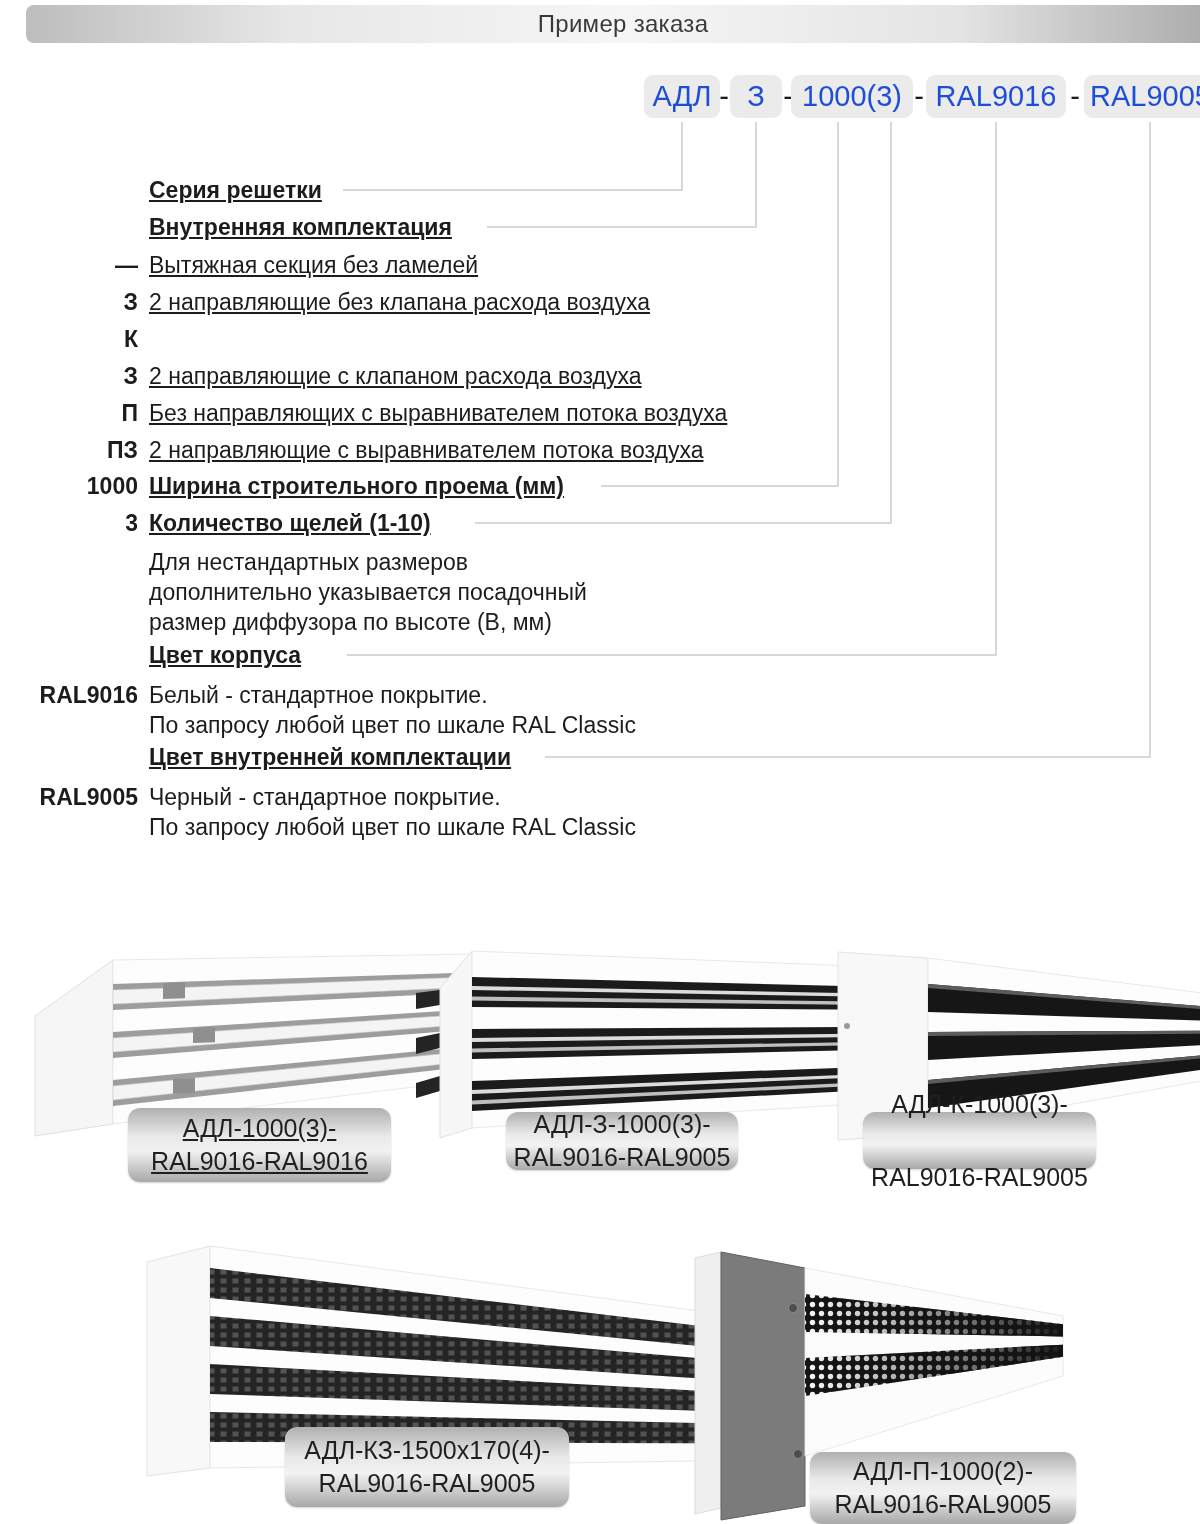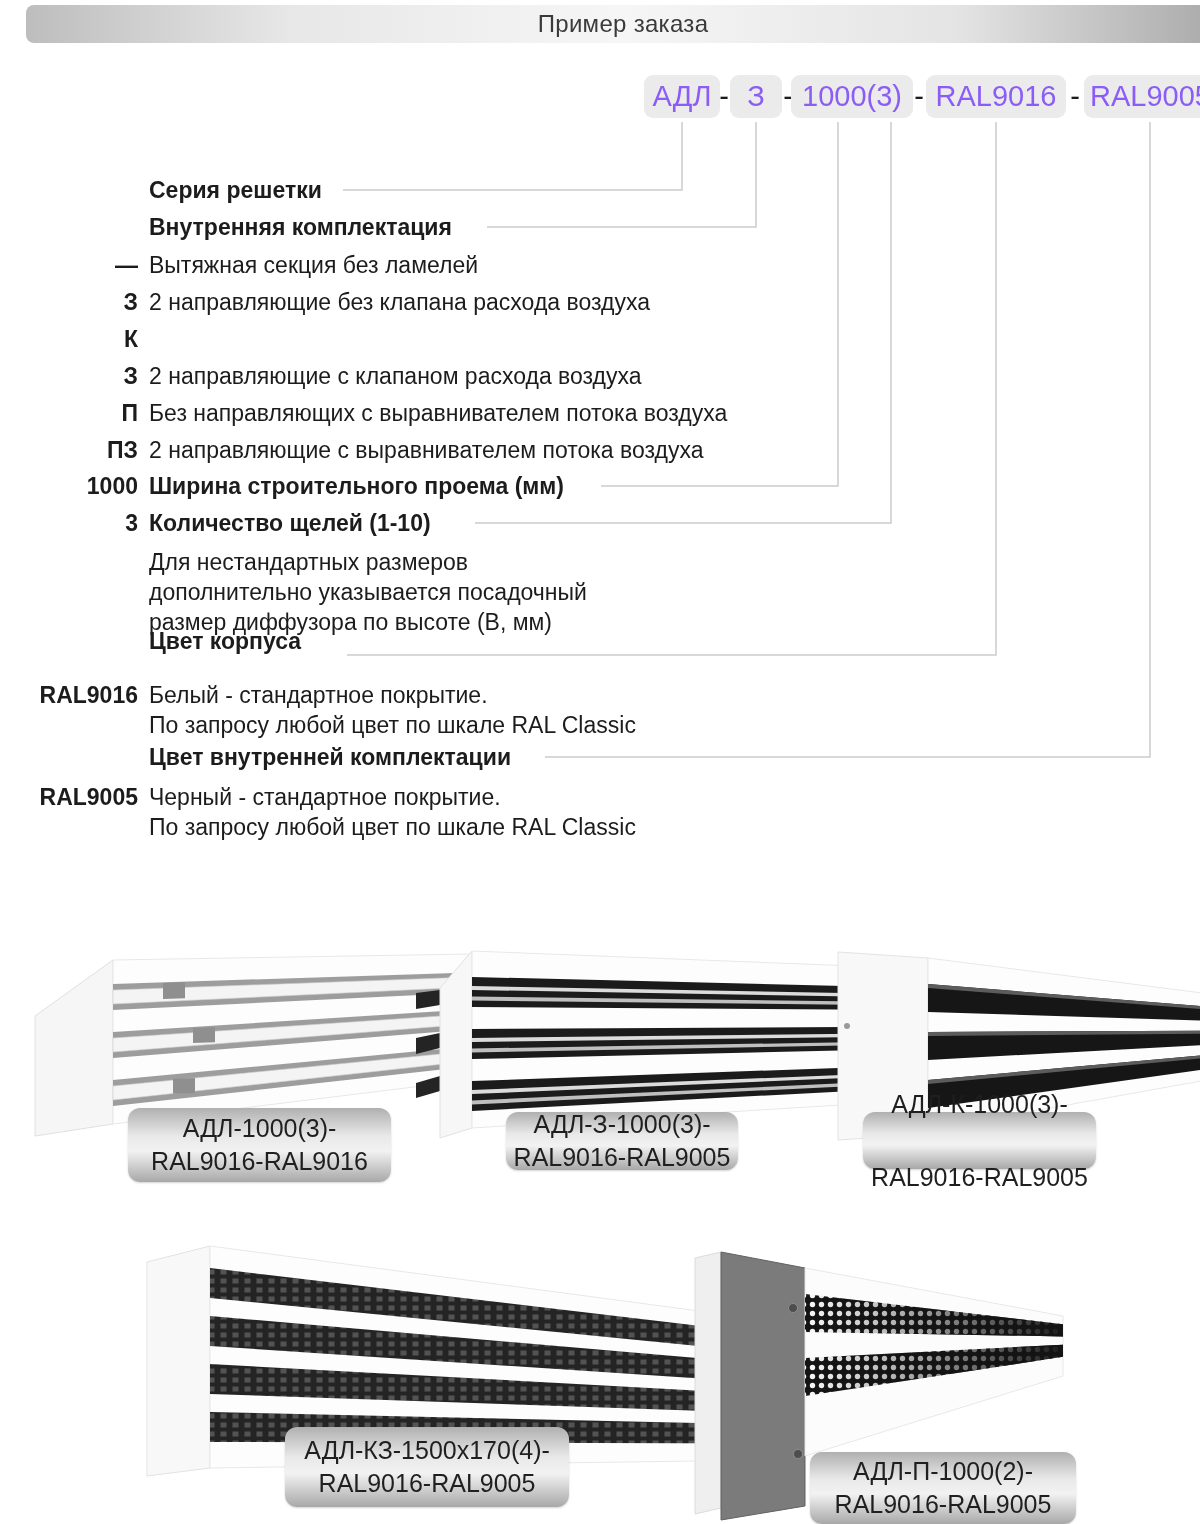--- a/index.html
+++ b/index.html
@@ -10,28 +10,28 @@
   .header-bar{position:absolute;left:3px;top:5px;width:1194px;height:38px;border-radius:8px;
     background:linear-gradient(90deg,#bdbdbd 0%,#e7e7e7 22%,#f6f6f6 50%,#e4e4e4 78%,#a9a9a9 100%);
     display:flex;align-items:center;justify-content:center;}
   .header-title{font-size:24px;color:#3a3a3a;letter-spacing:.3px;}
 
   
   .connectors{position:absolute;left:0;top:0;z-index:1;}
 
   
   .code-box{position:absolute;top:75px;height:43px;background:#ebebeb;border-radius:9px;
-    display:flex;align-items:center;justify-content:center;font-size:29px;color:#8b5cf6;z-index:2;}
+    display:flex;align-items:center;justify-content:center;font-size:29px;color:#1d4ed8;z-index:2;}
   .code-dash{position:absolute;top:75px;height:43px;display:flex;align-items:center;justify-content:center;
     font-size:29px;color:#1c1c1c;width:16px;z-index:2;}
 
   
   .spec-row{position:absolute;left:0;display:flex;align-items:flex-start;font-size:23px;line-height:26px;z-index:2;}
   .spec-prefix{width:115px;min-width:115px;text-align:right;padding-right:11px;font-weight:bold;white-space:nowrap;}
-  .spec-text{white-space:nowrap;}
+  .spec-text{white-space:nowrap;text-decoration:underline;}
   .spec-text.bold{font-weight:bold;}
   .spec-multi{line-height:30px;}
 
   
   .photo{position:absolute;}
 
   
   .prod-label{position:absolute;border-radius:12px;z-index:6;
     background:linear-gradient(180deg,#b0b0b0 0%,#e9e9e9 38%,#f2f2f2 58%,#a8a8a8 100%);
     box-shadow:0 1px 2px rgba(0,0,0,.18);
@@ -108,21 +108,21 @@
     <div class="spec-text bold">Количество щелей (1-10)</div>
   </div>
   <div class="spec-row spec-multi" style="top:547px;">
     <div class="spec-prefix"></div>
     <div>
       <div>Для нестандартных размеров</div>
       <div>дополнительно указывается посадочный</div>
       <div>размер диффузора по высоте (В, мм)</div>
     </div>
   </div>
-  <div class="spec-row" style="top:628px;">
+  <div class="spec-row" style="top:642px;">
     <div class="spec-prefix"></div>
     <div class="spec-text bold">Цвет корпуса</div>
   </div>
   <div class="spec-row spec-multi" style="top:680px;">
     <div class="spec-prefix" style="line-height:30px;">RAL9016</div>
     <div>
       <div>Белый - стандартное покрытие.</div>
       <div>По запросу любой цвет по шкале RAL Classic</div>
     </div>
   </div>
@@ -213,21 +213,21 @@
     <polygon points="66,24 150,40 150,278 66,292" fill="#7b7b7b" stroke="#616161"></polygon>
     <circle cx="138" cy="80" r="4.5" fill="#4e4e4e" stroke="#9b9b9b" stroke-width="0.7"></circle>
     <circle cx="143" cy="226" r="4.5" fill="#4e4e4e" stroke="#9b9b9b" stroke-width="0.7"></circle>
     <polygon points="150,40 408,88 408,148 150,228" fill="#fcfcfc" stroke="#e8e8e8"></polygon>
     <polygon points="150,66 408,96.3 408,108.4 150,104" fill="url(#perf)"></polygon>
     <polygon points="150,66 408,96.3 408,108.4 150,104" fill="url(#fade)"></polygon>
     <polygon points="150,130 408,116.7 408,128.8 150,168" fill="url(#perf)"></polygon>
     <polygon points="150,130 408,116.7 408,128.8 150,168" fill="url(#fade)"></polygon>
   </svg>
 
-  <div class="prod-label" style="left:105px;top:1108px;width:263px;height:74px;">
+  <div class="prod-label" style="left:105px;top:1108px;width:263px;height:74px;text-decoration:underline;">
     <span>АДЛ-1000(3)-</span>
     <span>RAL9016-RAL9016</span>
   </div>
   <div class="prod-label" style="left:483px;top:1112px;width:232px;height:58px;">
     <span>АДЛ-З-1000(3)-</span>
     <span>RAL9016-RAL9005</span>
   </div>
   <div class="prod-label" style="left:840px;top:1112px;width:233px;height:57px;gap:40px;">
     <span>АДЛ-К-1000(3)-</span>
     <span>RAL9016-RAL9005</span>

